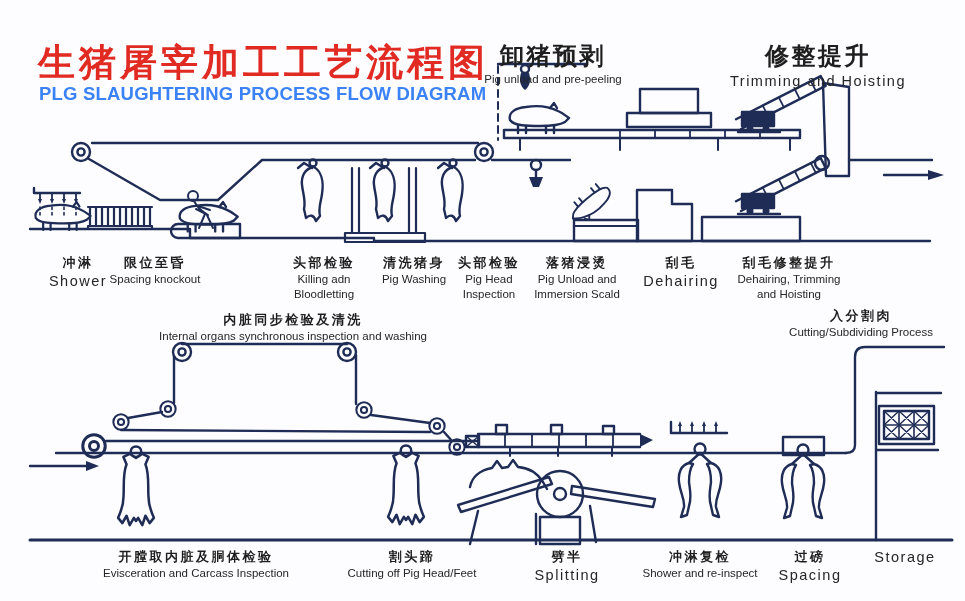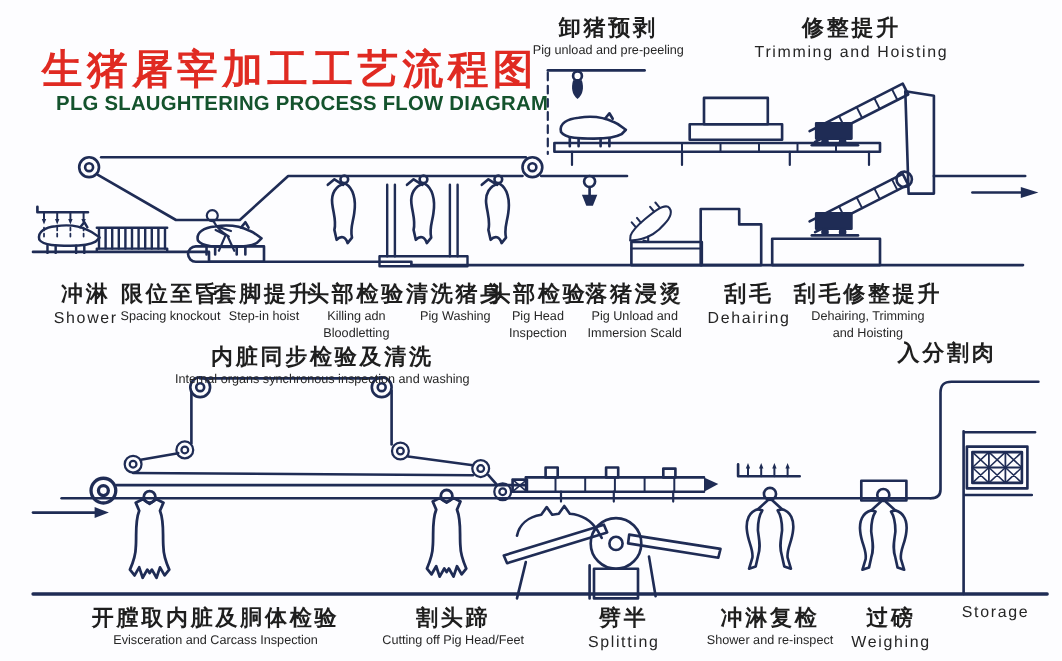--- a/index.html
+++ b/index.html
@@ -1,27 +1,27 @@
 <!DOCTYPE html>
 <html><head>
 <meta charset="utf-8">
 <style>
   html,body{margin:0;padding:0;background:#ffffff;}
   .stage{position:relative;width:965px;height:601px;background:#fdfdff;overflow:hidden;
          font-family:"Liberation Sans",sans-serif;}
   .stage svg{position:absolute;left:0;top:0;}
   .title-cn{position:absolute;left:38px;top:38px;font-size:37px;font-weight:bold;
             color:#e02a22;letter-spacing:4px;white-space:nowrap;}
-  .title-en{position:absolute;left:51px;top:83px;font-size:18.5px;font-weight:bold;
-            color:#14532d;letter-spacing:0.2px;white-space:nowrap;}
+  .title-en{position:absolute;left:39px;top:83px;font-size:18.5px;font-weight:bold;
+            color:#3b82f6;letter-spacing:0.2px;white-space:nowrap;}
   .lbl{position:absolute;text-align:center;color:#1c1c1c;}
-  .lbl .cn{font-size:20px;font-weight:600;letter-spacing:2.5px;white-space:nowrap;color:#1e1e1e;}
+  .lbl .cn{font-size:13px;font-weight:600;letter-spacing:2.5px;white-space:nowrap;color:#1e1e1e;}
   .lbl .en{font-size:11.5px;line-height:1.28;white-space:nowrap;color:#262626;}
   .lbl .en:empty{display:none;}
-  .lbl.top-row .cn{font-size:20px;}
+  .lbl.top-row .cn{font-size:24px;margin-top:28px;}
   .lbl .en.en-big{font-size:14.5px;letter-spacing:1.5px;}
 </style>
 </head>
 <body>
 
 <div class="stage">
 
 <svg width="965" height="601" viewBox="0 0 965 601" fill="none" stroke="#1f2c55" stroke-width="2.4" stroke-linecap="round" stroke-linejoin="round">
   <defs>
     <g id="pulley">
@@ -236,36 +236,32 @@
   <path d="M30,540 H952" stroke-width="3"></path>
 </svg>
 
   <div class="title-cn">生猪屠宰加工工艺流程图</div>
   <div class="title-en">PLG SLAUGHTERING PROCESS FLOW DIAGRAM</div>
 
   <div class="lbl top-row" style="left:433px;top:12px;width:240px">
     <div class="cn">卸猪预剥</div>
     <div class="en">Pig unload and pre-peeling</div>
   </div>
-  <div class="lbl top-row" style="left:674px;top:12px;width:200px">
+  <div class="lbl top-row" style="left:718px;top:12px;width:200px">
     <div class="cn">修整提升</div>
     <div class="en en-big">Trimming and Hoisting</div>
   </div>
 
   <div class="lbl" style="left:18px;top:254px;width:120px">
     <div class="cn">冲淋</div>
     <div class="en en-big">Shower</div>
   </div>
   <div class="lbl" style="left:95px;top:254px;width:120px">
     <div class="cn">限位至昏</div>
     <div class="en">Spacing knockout</div>
-  </div>
-  <div class="lbl" style="left:180px;top:254px;width:120px">
-    <div class="cn">套脚提升</div>
-    <div class="en">Step-in hoist</div>
   </div>
   <div class="lbl" style="left:264px;top:254px;width:120px">
     <div class="cn">头部检验</div>
     <div class="en">Killing adn</div>
     <div class="en">Bloodletting</div>
   </div>
   <div class="lbl" style="left:354px;top:254px;width:120px">
     <div class="cn">清洗猪身</div>
     <div class="en">Pig Washing</div>
   </div>
@@ -288,39 +284,40 @@
     <div class="en">Dehairing, Trimming</div>
     <div class="en">and Hoisting</div>
   </div>
 
   <div class="lbl" style="left:143px;top:311px;width:300px">
     <div class="cn">内脏同步检验及清洗</div>
     <div class="en">Internal organs synchronous inspection and washing</div>
   </div>
   <div class="lbl" style="left:761px;top:307px;width:200px">
     <div class="cn">入分割肉</div>
+    <div class="en">Cutting/Subdividing Process</div>
   </div>
 
   <div class="lbl" style="left:76px;top:548px;width:240px">
     <div class="cn">开膛取内脏及胴体检验</div>
     <div class="en">Evisceration and Carcass Inspection</div>
   </div>
   <div class="lbl" style="left:292px;top:548px;width:240px">
     <div class="cn">割头蹄</div>
     <div class="en">Cutting off Pig Head/Feet</div>
   </div>
   <div class="lbl" style="left:507px;top:548px;width:120px">
     <div class="cn">劈半</div>
     <div class="en en-big">Splitting</div>
   </div>
   <div class="lbl" style="left:610px;top:548px;width:180px">
     <div class="cn">冲淋复检</div>
     <div class="en">Shower and re-inspect</div>
   </div>
   <div class="lbl" style="left:750px;top:548px;width:120px">
     <div class="cn">过磅</div>
-    <div class="en en-big">Weighing</div>
+    <div class="en en-big">Spacing</div>
   </div>
   <div class="lbl" style="left:845px;top:548px;width:120px">
     <div class="en en-big">Storage</div>
   </div>
 
 </div>
 
 </body></html>

